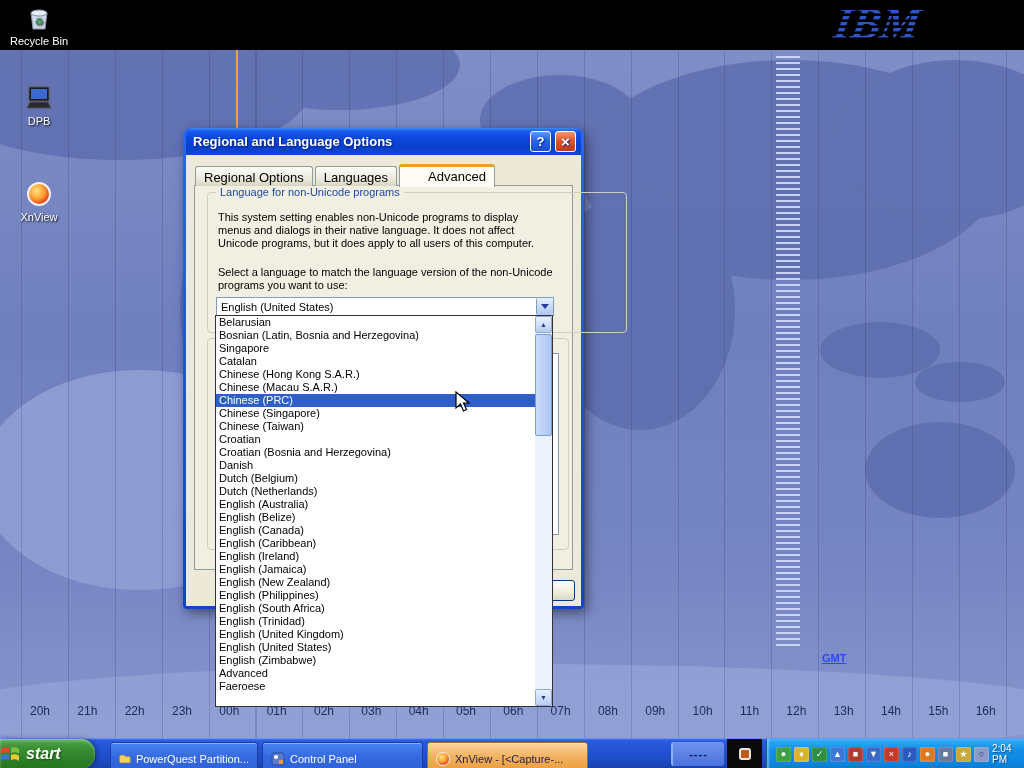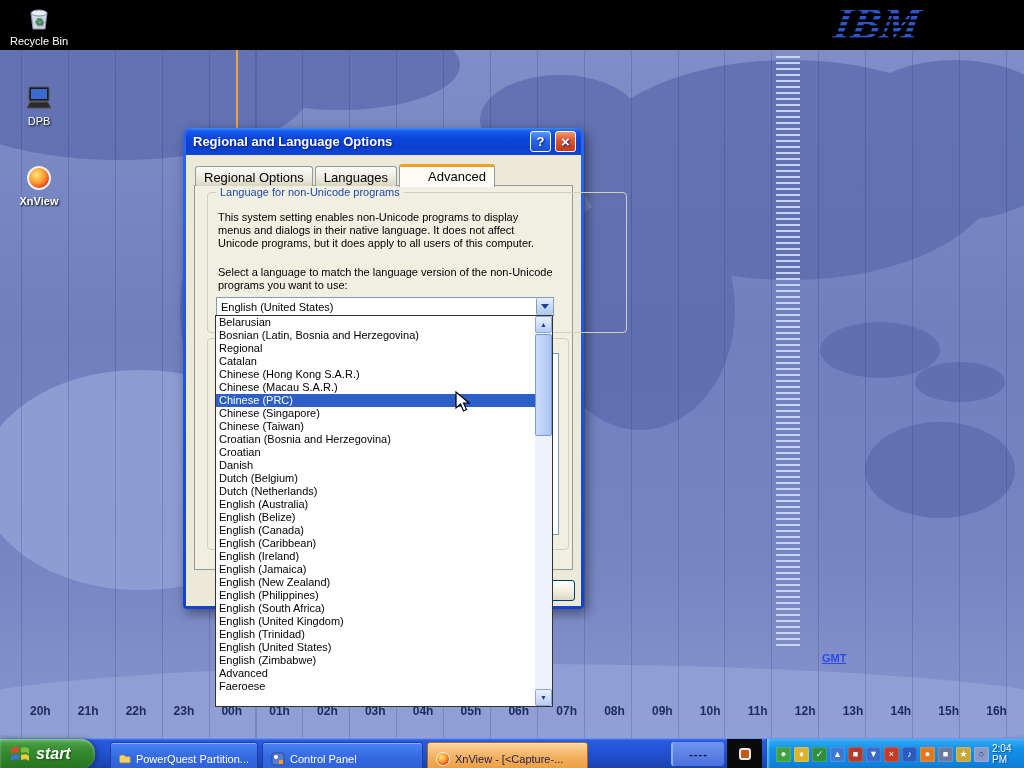--- a/index.html
+++ b/index.html
@@ -15,21 +15,21 @@
     background:linear-gradient(180deg,#7f8ec7 0%,#7080be 40%,#7584c2 72%,#8795cd 100%);}
   .map{position:absolute;left:0;top:0;}
   .tz-lines{position:absolute;left:0;top:0;width:1024px;height:688px;
     background:repeating-linear-gradient(90deg,rgba(28,38,96,.20) 0 1px,transparent 1px 46.9px);
     background-position:21px 0;}
   .hatch-band{position:absolute;left:776px;top:6px;width:24px;height:590px;
     background:repeating-linear-gradient(180deg,rgba(206,216,246,.95) 0 2px,rgba(117,132,194,0) 2px 6px);}
   .orange-line{position:absolute;left:236px;top:0;width:2px;height:82px;background:#eda33b;}
   .gmt-label{position:absolute;left:822px;top:602px;color:#2a4af0;font-size:11px;font-weight:bold;text-decoration:underline;}
   .tz-labels{position:absolute;left:0;top:654px;width:1024px;display:flex;justify-content:space-between;
-    padding:0 17px 0 30px;color:#1d2a5e;font-size:12px;font-weight:bold;}
+    padding:0 28px 0 30px;color:#1d2a5e;font-size:12px;}
   .tz-labels span{white-space:nowrap;}
 
   
   .desk-ico{position:absolute;width:74px;display:flex;flex-direction:column;align-items:center;gap:3px;
     color:#fff;font-size:11px;text-align:center;text-shadow:1px 1px 2px #000;cursor:default;}
   .ico-art{width:30px;height:28px;display:flex;align-items:center;justify-content:center;}
   .xnview-ball{width:24px;height:24px;border-radius:50%;border:2px solid #f2f2f2;
     background:radial-gradient(circle at 38% 35%,#ffe680,#ff9c2e 45%,#e2401e 75%,#8a1a08 100%);}
 
   
@@ -88,21 +88,21 @@
     background:linear-gradient(90deg,#CADCFB,#ACC6F4);}
 
   
   .cursor{position:absolute;left:455px;top:391px;z-index:100;pointer-events:none;}
 
   
   .taskbar{position:absolute;left:0;top:738px;width:1024px;height:30px;z-index:150;
     background:linear-gradient(180deg,#4a75e8 0%,#2a5ae0 6%,#2151ce 50%,#1c46b8 90%,#1941a5 100%);
     border-top:1px solid #6a93f8;}
   .start-btn{position:absolute;left:0;top:0;height:30px;width:95px;display:flex;align-items:center;gap:6px;
-    padding-left:10px;color:#fff;font-style:italic;font-weight:bold;font-size:16px;text-shadow:1px 1px 2px #1a4a12;
+    color:#fff;font-style:italic;font-weight:bold;font-size:16px;text-shadow:1px 1px 2px #1a4a12;
     background:linear-gradient(180deg,#5aad54 0%,#3e9438 25%,#2f8329 60%,#25741f 100%);
     border-radius:0 14px 14px 0;box-shadow:inset 0 1px 3px rgba(255,255,255,.4),2px 0 5px rgba(0,0,0,.35);}
   .task-btn{position:absolute;top:3px;height:24px;border-radius:3px;display:flex;align-items:center;gap:5px;
     padding:16px 8px;font-size:11px;color:#fff;white-space:nowrap;overflow:hidden;border:1px solid #1e3f9e;
     background:linear-gradient(180deg,#4a84f4,#3468e0 45%,#2e60d4);box-shadow:inset 0 1px 0 rgba(255,255,255,.35);}
   .task-btn.flash{background:linear-gradient(180deg,#fcd59f,#f3b05e 45%,#e8952f);color:#23224f;border-color:#b06a10;}
   .tb-dashes{position:absolute;left:671px;top:3px;width:53px;height:24px;border-radius:3px;display:flex;
     align-items:center;justify-content:center;font-size:11px;font-weight:bold;letter-spacing:1px;color:#10103a;
     background:linear-gradient(180deg,#6f94ee,#4a70dc);border-left:2px solid #8fb0ff;}
   .tb-black{position:absolute;left:727px;top:0;width:35px;height:30px;background:#0a0a0a;display:flex;
@@ -171,21 +171,21 @@
     <div class="desk-ico" style="left:2px;top:34px;">
       <span class="ico-art">
         <svg width="30" height="26" viewBox="0 0 30 26">
           <rect x="5" y="2" width="20" height="14" rx="1" fill="#1c1c1c" stroke="#555"></rect>
           <rect x="7" y="4" width="16" height="10" fill="#3a6ad0"></rect>
           <path d="M3 23 L27 23 L24 17 L6 17 Z" fill="#2a2a2a" stroke="#555"></path>
         </svg>
       </span>
       <span>DPB</span>
     </div>
-    <div class="desk-ico" style="left:2px;top:114px;font-weight:bold;">
+    <div class="desk-ico" style="left:2px;top:130px;">
       <span class="ico-art">
           <span class="xnview-ball"></span>
         </span>
       <span>XnView</span>
     </div>
   </div>
 
   <div class="topband">
     <div class="desk-ico" style="left:2px;top:4px;">
       <span class="ico-art">
@@ -246,38 +246,38 @@
     <div class="dd-sb">
       <div class="sb-btn sb-up">▲</div>
       <div class="sb-thumb"></div>
       <div class="sb-btn sb-down">▼</div>
     </div>
 
       <div class="dd-item">Belarusian</div>
 
       <div class="dd-item">Bosnian (Latin, Bosnia and Herzegovina)</div>
 
-      <div class="dd-item">Regional</div>
+      <div class="dd-item">Singapore</div>
 
       <div class="dd-item">Catalan</div>
 
       <div class="dd-item">Chinese (Hong Kong S.A.R.)</div>
 
       <div class="dd-item">Chinese (Macau S.A.R.)</div>
 
       <div class="dd-item hl">Chinese (PRC)</div>
 
       <div class="dd-item">Chinese (Singapore)</div>
 
       <div class="dd-item">Chinese (Taiwan)</div>
 
+      <div class="dd-item">Croatian</div>
+
       <div class="dd-item">Croatian (Bosnia and Herzegovina)</div>
 
-      <div class="dd-item">Croatian</div>
-
 
       <div class="dd-item">Danish</div>
 
       <div class="dd-item">Dutch (Belgium)</div>
 
       <div class="dd-item">Dutch (Netherlands)</div>
 
       <div class="dd-item">English (Australia)</div>
 
       <div class="dd-item">English (Belize)</div>
@@ -289,23 +289,23 @@
       <div class="dd-item">English (Ireland)</div>
 
       <div class="dd-item">English (Jamaica)</div>
 
       <div class="dd-item">English (New Zealand)</div>
 
       <div class="dd-item">English (Philippines)</div>
 
       <div class="dd-item">English (South Africa)</div>
 
+      <div class="dd-item">English (Trinidad)</div>
+
       <div class="dd-item">English (United Kingdom)</div>
-
-      <div class="dd-item">English (Trinidad)</div>
 
       <div class="dd-item">English (United States)</div>
 
       <div class="dd-item">English (Zimbabwe)</div>
 
       <div class="dd-item">Advanced</div>
 
       <div class="dd-item">Faeroese</div>
     </div>
 

